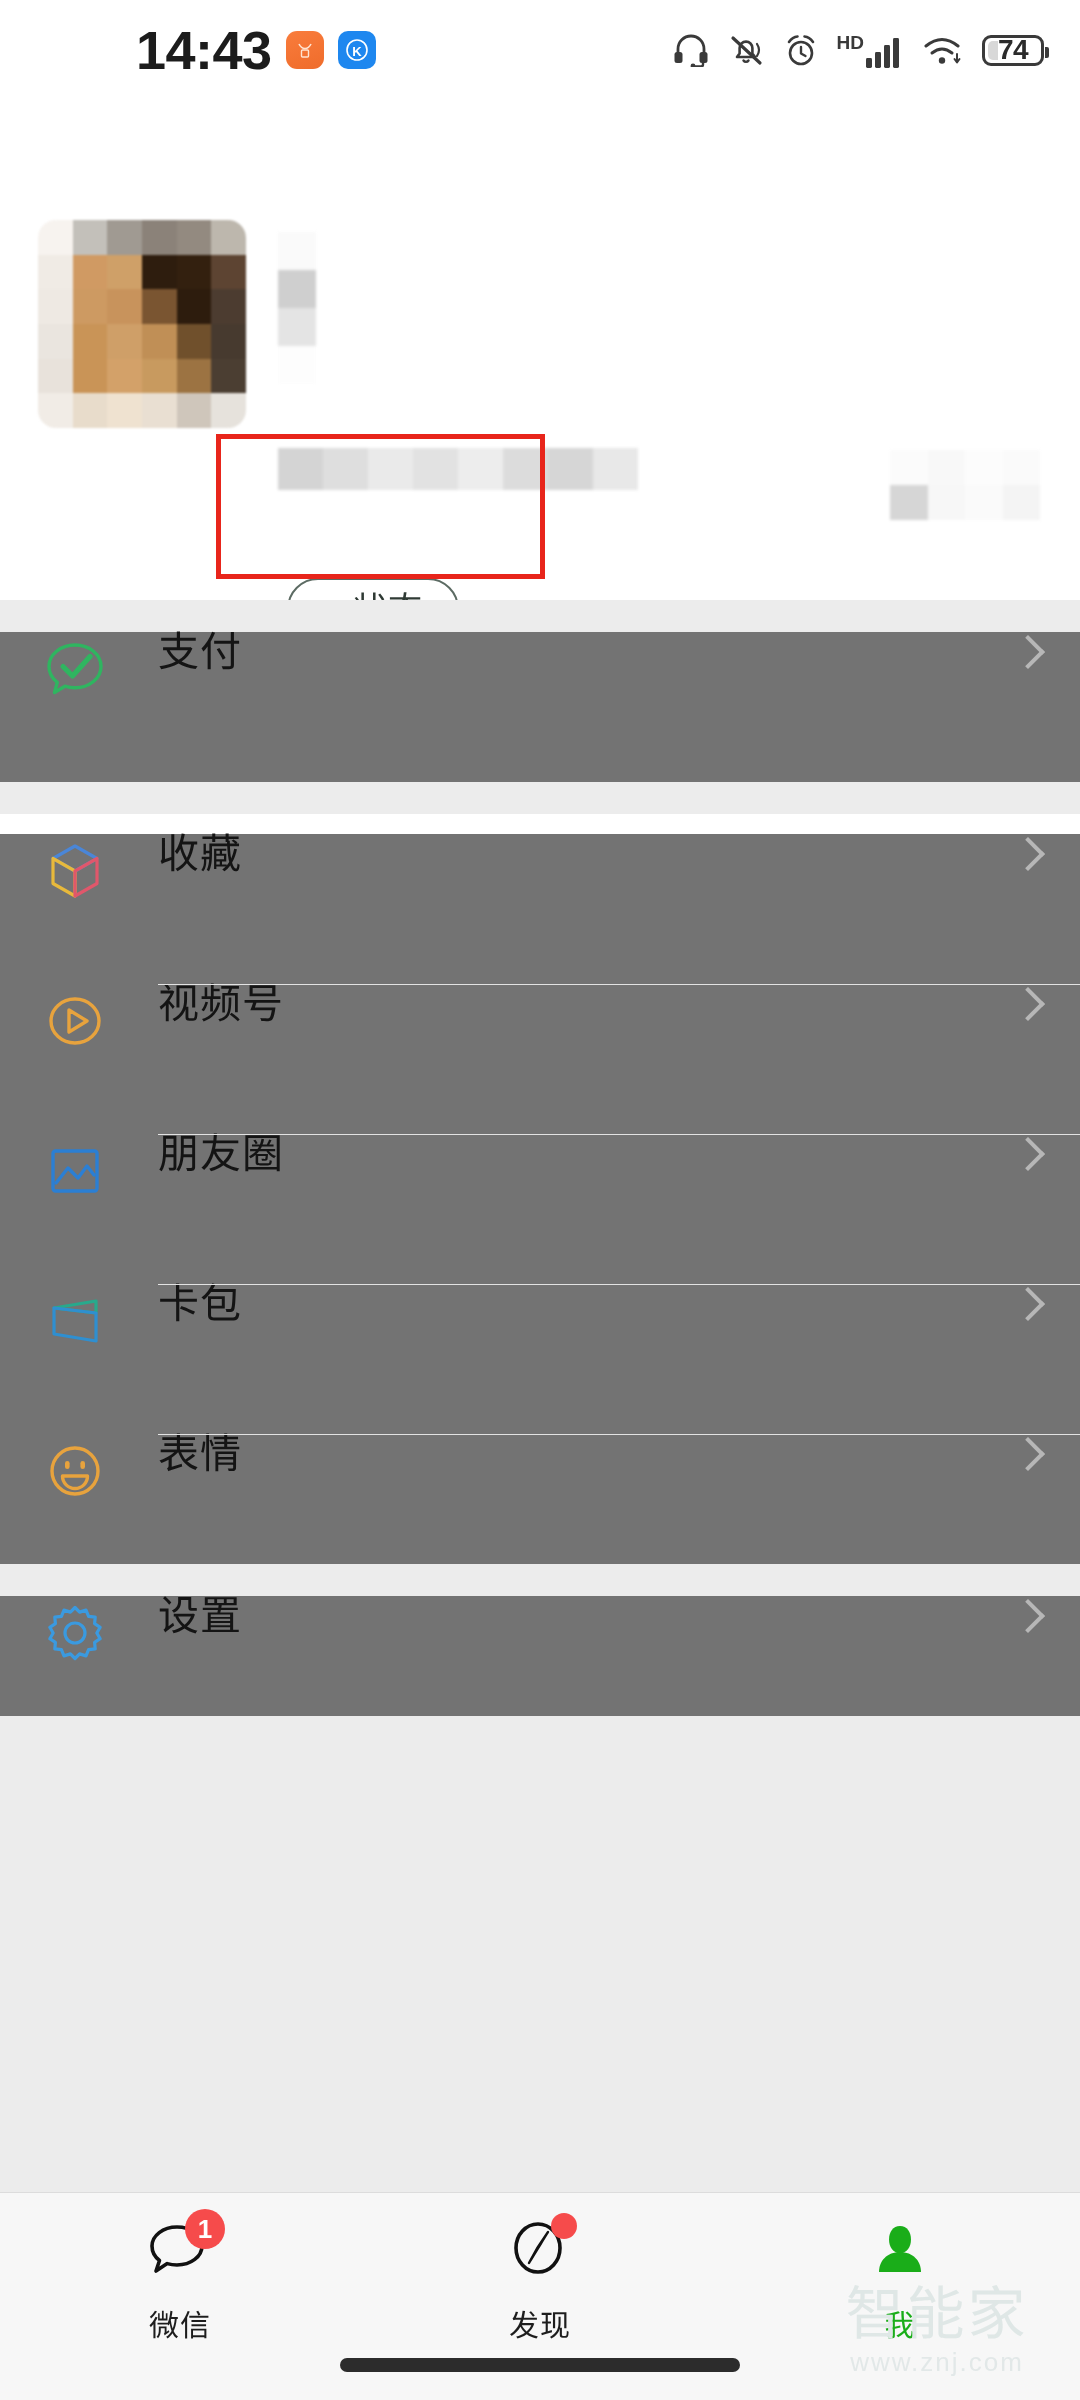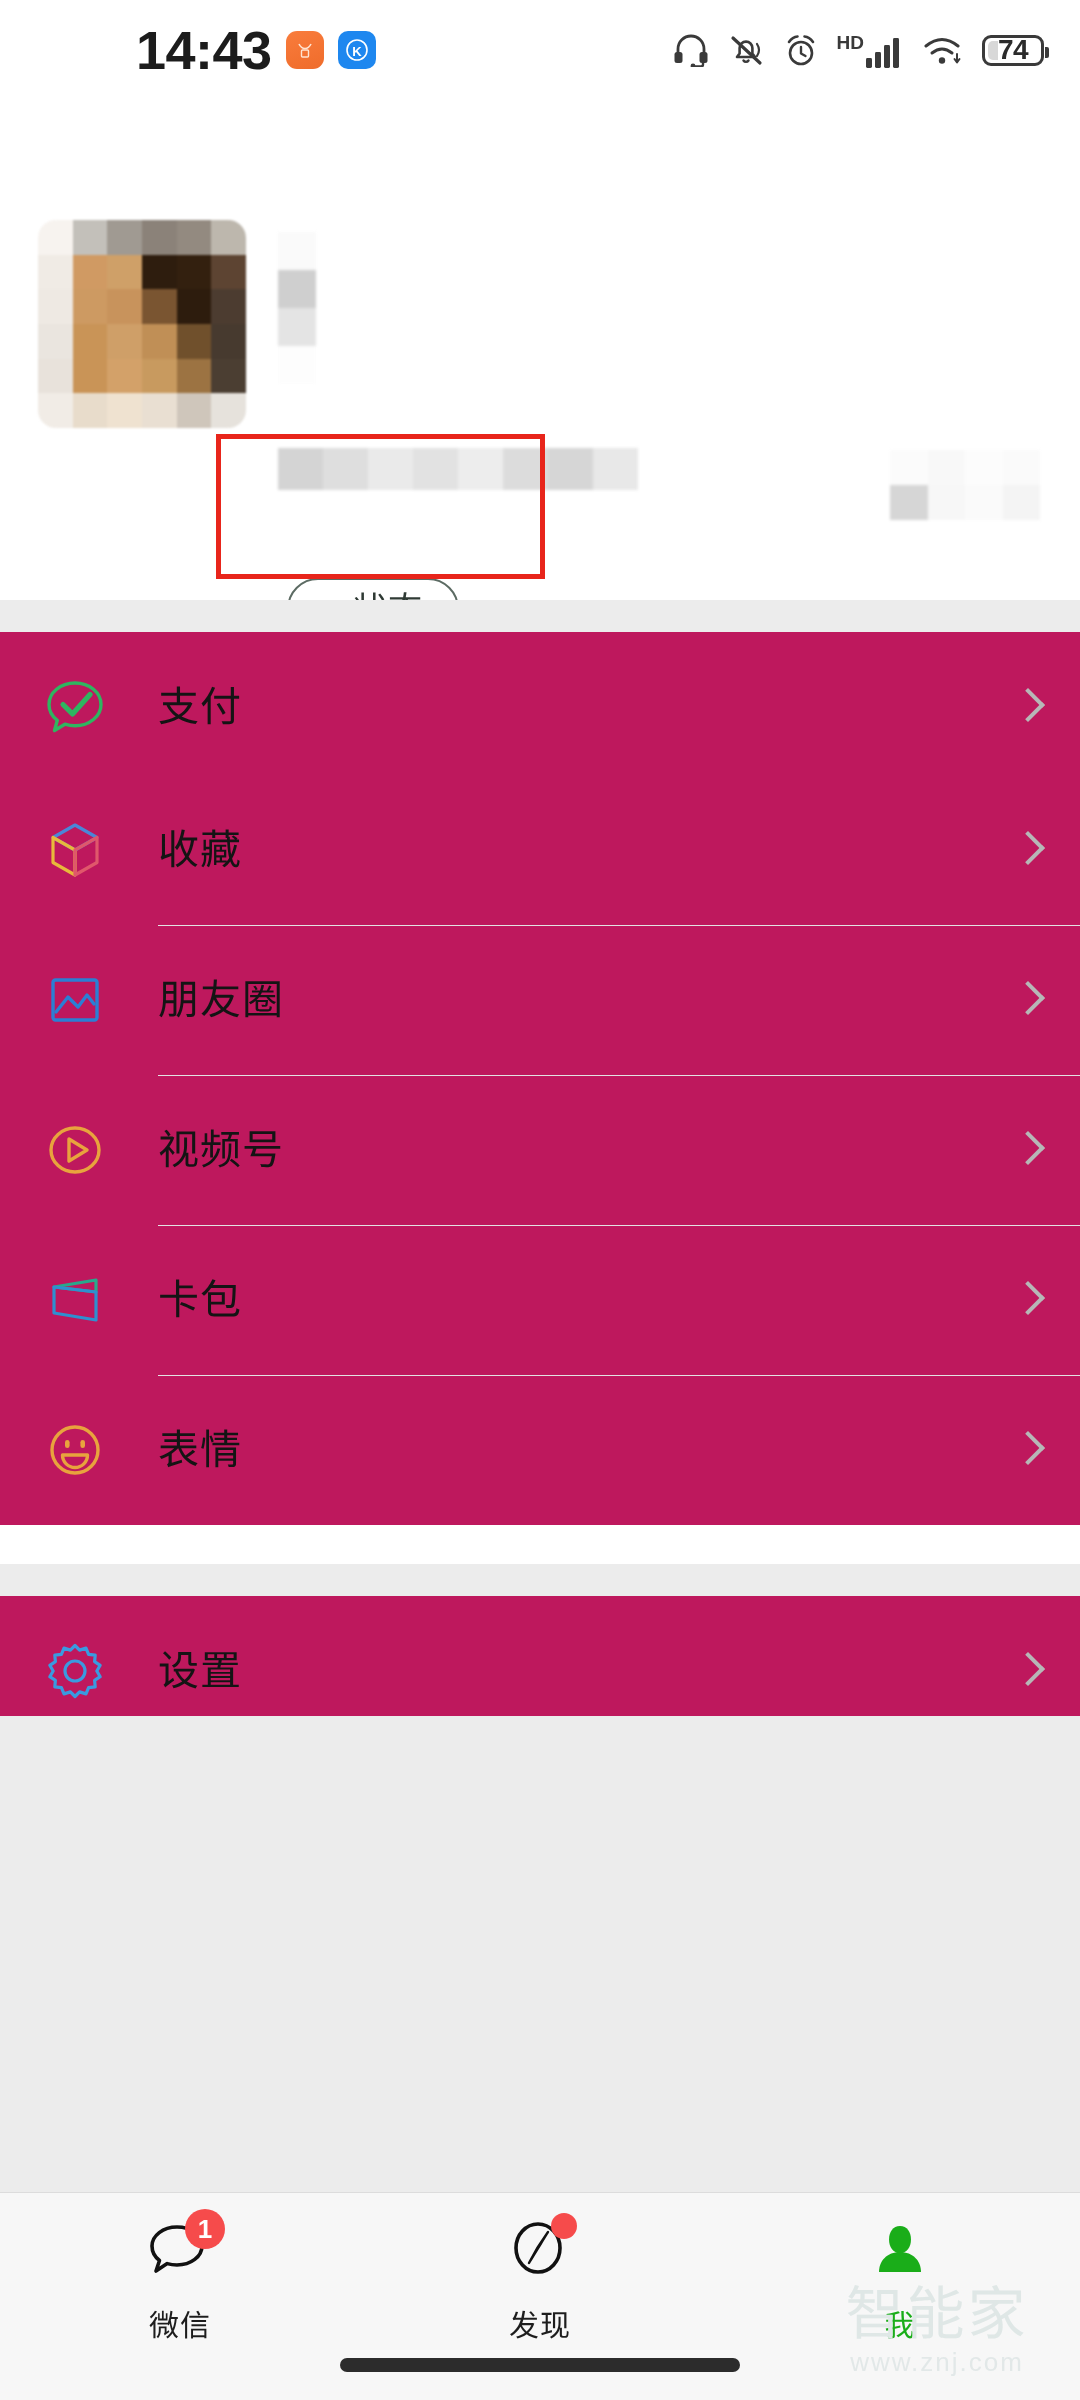--- a/index.html
+++ b/index.html
@@ -214,25 +214,24 @@
   .section {
     position: absolute;
     left: 0;
     width: 1080px;
     background: #ffffff;
   }
   .row {
     position: relative;
     height: 150px;
     display: flex;
-    align-items: center;
     box-sizing: border-box;
     padding-left: 38px;
     padding-right: 40px;
-    background: #be185d;
+    background: #737373;
   }
   .row + .row::before {
     content: "";
     position: absolute;
     left: 158px; right: 0; top: 0;
     height: 1px;
     background: #e3e3e3;
   }
   .row-icon {
     width: 74px;
@@ -530,53 +529,53 @@
         <path d="M23 32.5 L32.5 42 L50 22.5" fill="none" stroke="#2fb560" stroke-width="5.2" stroke-linecap="round" stroke-linejoin="round"></path>
       </svg>
     </span>
     <span class="row-label">支付</span>
     <span class="chev"></span>
   </div>
 </div>
 
 <div class="gap" style="top:782px;height:32px;"></div>
 
-<div class="section" style="top:775px;">
+<div class="section" style="top:834px;">
 
   <div class="row">
     <span class="row-icon">
       <svg width="70" height="70" viewBox="0 0 70 70">
         <path d="M35 10 L57 22.5 L35 35 L13 22.5 Z" fill="none" stroke="#4a86d8" stroke-width="3.2" stroke-linejoin="round"></path>
         <path d="M13 22.5 L13 47.5 L35 60 L35 35 Z" fill="none" stroke="#e8b93b" stroke-width="3.2" stroke-linejoin="round"></path>
         <path d="M57 22.5 L57 47.5 L35 60 L35 35 Z" fill="none" stroke="#e0576b" stroke-width="3.2" stroke-linejoin="round"></path>
       </svg>
     </span>
     <span class="row-label">收藏</span>
     <span class="chev"></span>
   </div>
 
   <div class="row">
     <span class="row-icon">
       <svg width="70" height="70" viewBox="0 0 70 70">
-        <rect x="13" y="15" width="44" height="40" rx="2.5" fill="none" stroke="#2b7fd4" stroke-width="3.4"></rect>
-        <path d="M16 47 L28 32 L38 42 L47 30 L54 39" fill="none" stroke="#2b7fd4" stroke-width="3.4" stroke-linecap="round" stroke-linejoin="round"></path>
-      </svg>
-    </span>
-    <span class="row-label">朋友圈</span>
+        <ellipse cx="35" cy="35" rx="24" ry="22" fill="none" stroke="#e8a33d" stroke-width="3.4"></ellipse>
+        <path d="M29 24 L47 35 L29 46 Z" fill="none" stroke="#e8a33d" stroke-width="3.4" stroke-linejoin="round"></path>
+      </svg>
+    </span>
+    <span class="row-label">视频号</span>
     <span class="chev"></span>
   </div>
 
   <div class="row">
     <span class="row-icon">
       <svg width="70" height="70" viewBox="0 0 70 70">
-        <ellipse cx="35" cy="35" rx="24" ry="22" fill="none" stroke="#e8a33d" stroke-width="3.4"></ellipse>
-        <path d="M29 24 L47 35 L29 46 Z" fill="none" stroke="#e8a33d" stroke-width="3.4" stroke-linejoin="round"></path>
-      </svg>
-    </span>
-    <span class="row-label">视频号</span>
+        <rect x="13" y="15" width="44" height="40" rx="2.5" fill="none" stroke="#2b7fd4" stroke-width="3.4"></rect>
+        <path d="M16 47 L28 32 L38 42 L47 30 L54 39" fill="none" stroke="#2b7fd4" stroke-width="3.4" stroke-linecap="round" stroke-linejoin="round"></path>
+      </svg>
+    </span>
+    <span class="row-label">朋友圈</span>
     <span class="chev"></span>
   </div>
 
   <div class="row">
     <span class="row-icon">
       <svg width="70" height="70" viewBox="0 0 70 70">
         <path d="M14 22 L56 15 L56 27 L14 22 Z" fill="none" stroke="#28a98c" stroke-width="3.2" stroke-linejoin="round"></path>
         <path d="M14 22 L14 48 L56 55 L56 27 Z" fill="none" stroke="#2f8fd0" stroke-width="3.2" stroke-linejoin="round"></path>
       </svg>
     </span>

